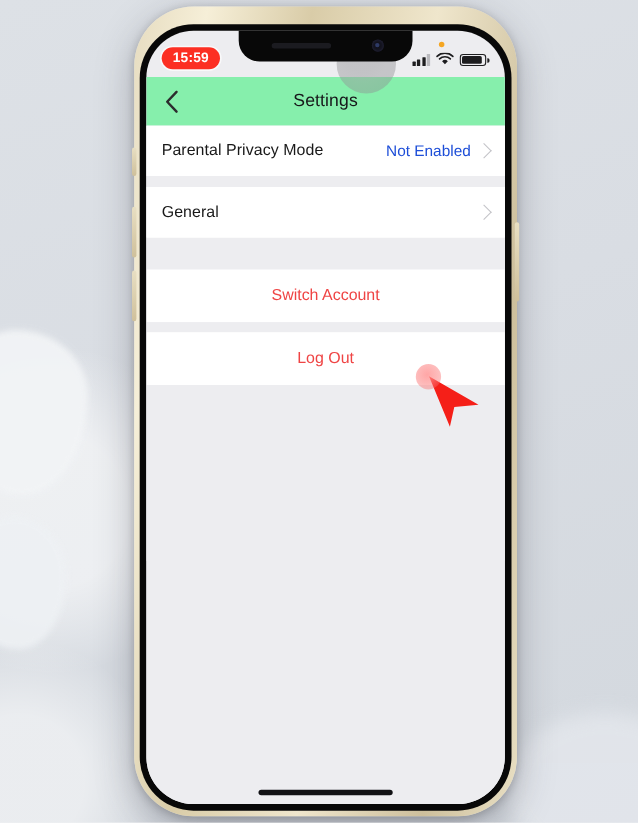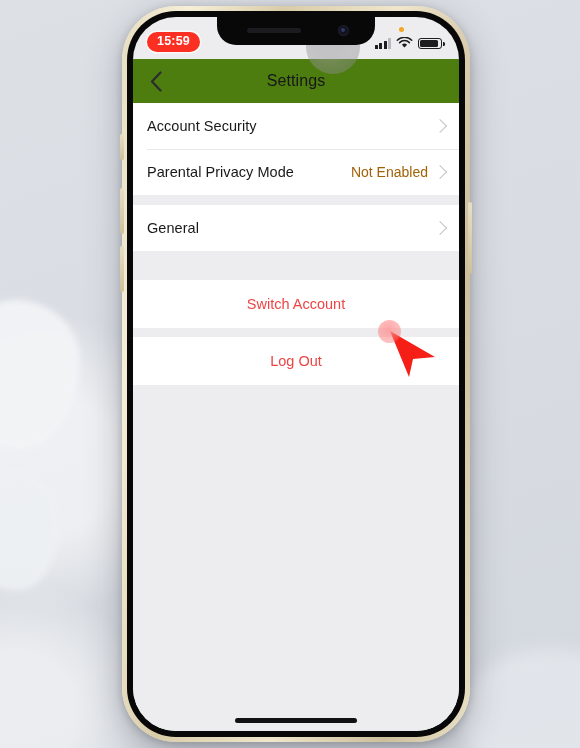--- a/index.html
+++ b/index.html
@@ -75,20 +75,21 @@
   #phone .btn-left-3 { left: -2px; top: 240px; width: 4px; height: 46px; }
   #phone .btn-right-1 { right: -2px; top: 196px; width: 4px; height: 72px; }
 
   #bezel {
     position: absolute;
     inset: 5px;
     border-radius: 49px;
     background: #080808;
     padding: 6px;
     box-sizing: border-box;
+    margin-top: 11px;
   }
   #screen {
     position: absolute;
     inset: 6px;
     border-radius: 43px;
     background: #ededf0;
     overflow: hidden;
   }
 
   
@@ -188,21 +189,21 @@
     background: #1d1d1f;
     border-radius: 0 1.5px 1.5px 0;
   }
   .battery .fill { height: 100%; width: 92%; background: #1d1d1f; border-radius: 1.5px; }
 
   
   #nav-bar {
     position: absolute;
     top: 42px; left: 0; right: 0;
     height: 44px;
-    background: #4d7c0f;
+    background: #86efac;
     display: flex;
     align-items: center;
     z-index: 20;
   }
   #back-button {
     width: 46px; height: 44px;
     display: flex; align-items: center; justify-content: center;
     cursor: pointer;
   }
   #nav-title {
@@ -253,21 +254,21 @@
     background: #eaeaec;
   }
   .row .label {
     font-size: 14.5px;
     color: #191919;
     letter-spacing: .05px;
   }
   .row .value {
     margin-left: auto;
     font-size: 14px;
-    color: #a16207;
+    color: #1d4ed8;
     padding-right: 7px;
   }
   .row .chev {
     margin-left: auto;
     width: 9px; height: 9px;
     border-right: 1.6px solid #c3c3c8;
     border-top: 1.6px solid #c3c3c8;
     transform: rotate(45deg);
     flex: none;
   }
@@ -372,24 +373,20 @@
           </svg>
         </div>
         <div id="nav-title">Settings</div>
       </div>
       <div id="touch-circle"></div>
 
       <div id="content">
 
         <div class="group">
           <div class="row">
-            <span class="label">Account Security</span>
-            <span class="chev"></span>
-          </div>
-          <div class="row">
             <span class="label">Parental Privacy Mode</span>
             <span class="value">Not Enabled</span>
             <span class="chev"></span>
           </div>
         </div>
 
         <div class="gap"></div>
 
         <div class="group">
           <div class="row">

